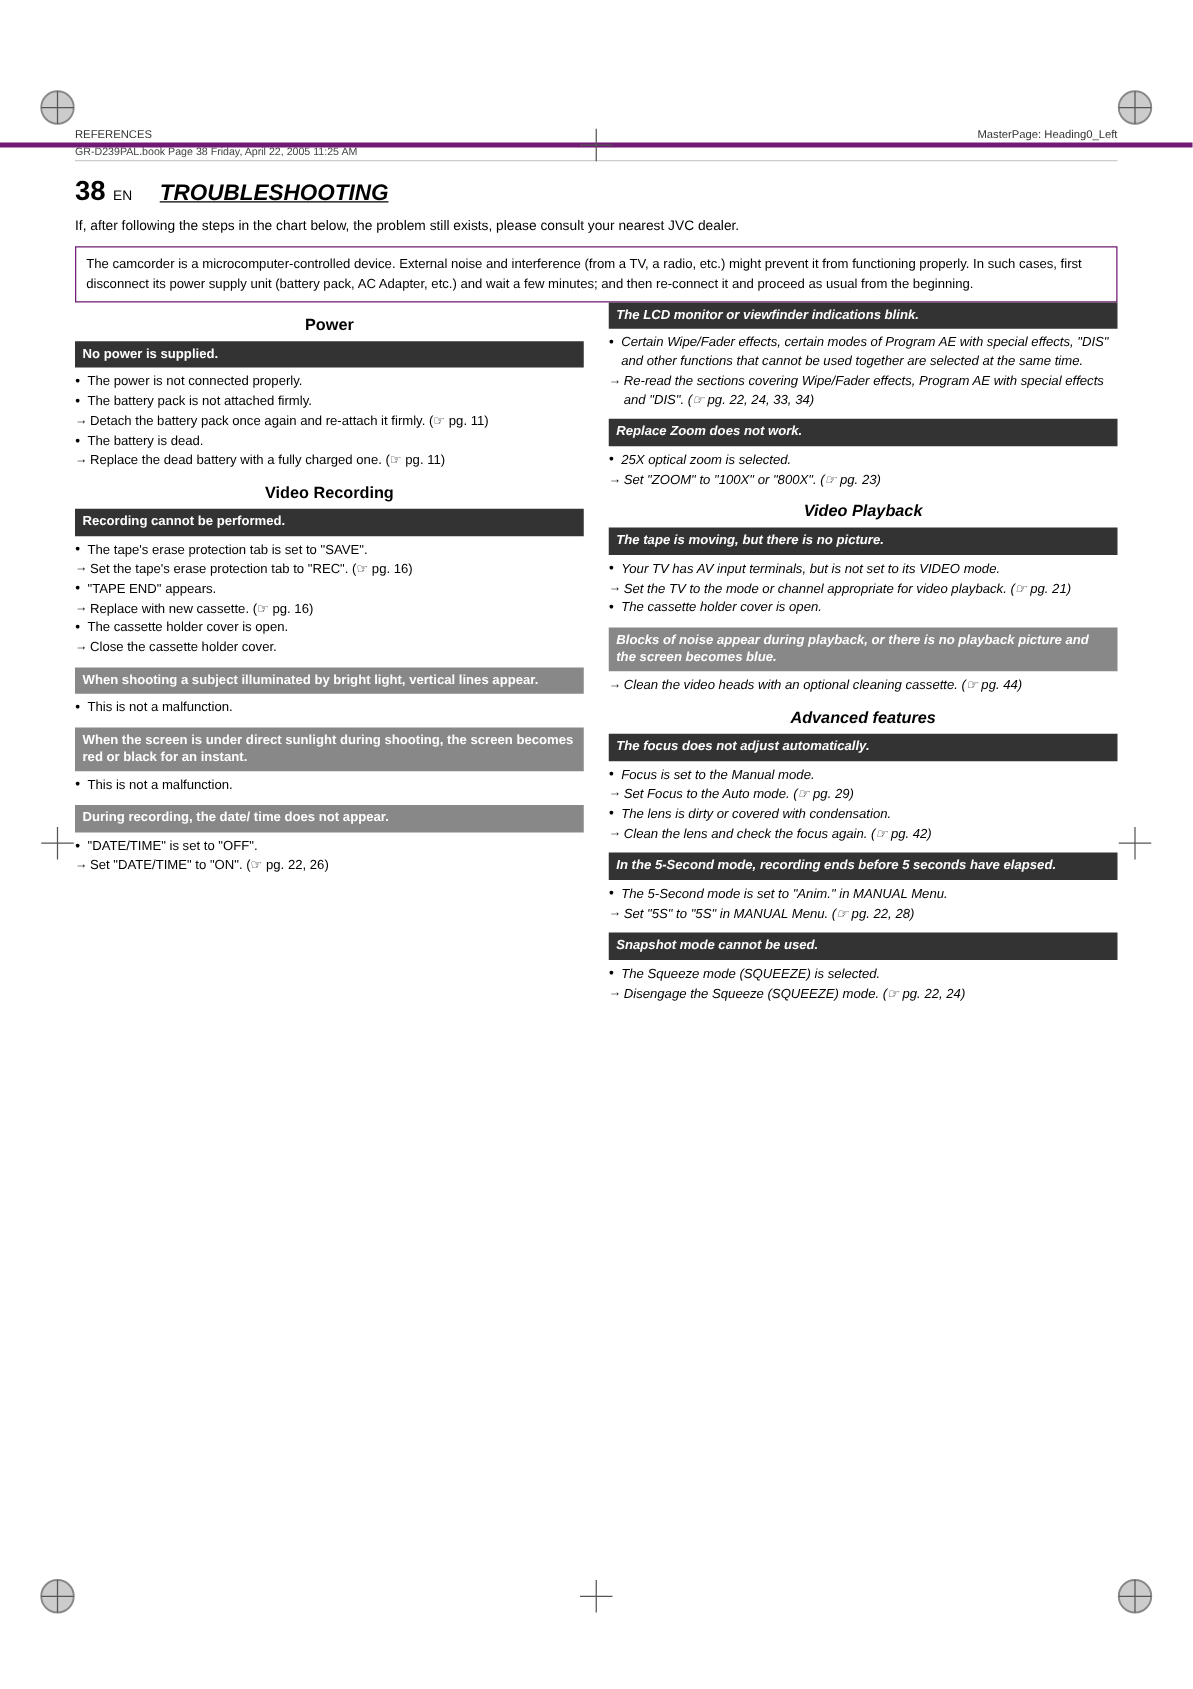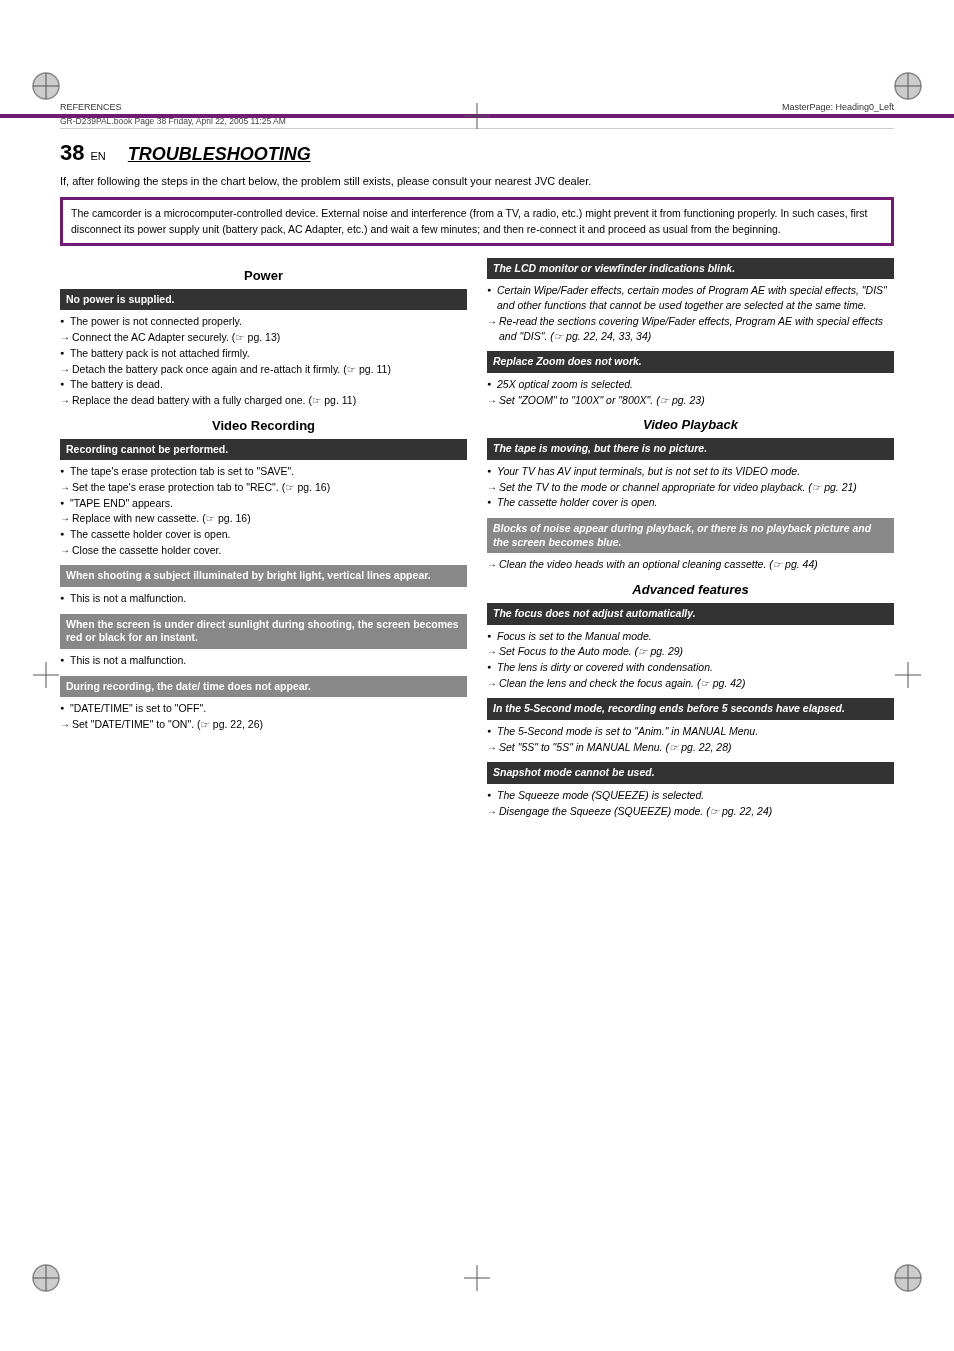--- a/index.html
+++ b/index.html
@@ -82,23 +82,22 @@
 
     
     .intro-para {
       font-size: 11px;
       margin-bottom: 8px;
       line-height: 1.4;
     }
 
     
     .notice-box {
-      border: 3px solid #701a75;
+      border: 1px solid #701a75;
       padding: 6px 8px;
-      margin-bottom: 12px;
       font-size: 10.5px;
       line-height: 1.45;
     }
 
     
     .two-col {
       display: flex;
       gap: 20px;
     }
     .col-left {
@@ -215,21 +214,20 @@
     <div class="two-col">
 
       <div class="col-left">
 
         <div class="section-heading">Power</div>
 
         <div class="group-block">
           <div class="subsection-box">No power is supplied.</div>
           <ul class="bullet-list">
             <li class="bullet"><span>The power is not connected properly.</span></li>
-            <li class="arrow"><span>Connect the AC Adapter securely. (☞ pg. 13)</span></li>
             <li class="bullet"><span>The battery pack is not attached firmly.</span></li>
             <li class="arrow"><span>Detach the battery pack once again and re-attach it firmly. (☞ pg. 11)</span></li>
             <li class="bullet"><span>The battery is dead.</span></li>
             <li class="arrow"><span>Replace the dead battery with a fully charged one. (☞ pg. 11)</span></li>
           </ul>
         </div>
 
         <div class="section-heading">Video Recording</div>
 
         <div class="group-block">

